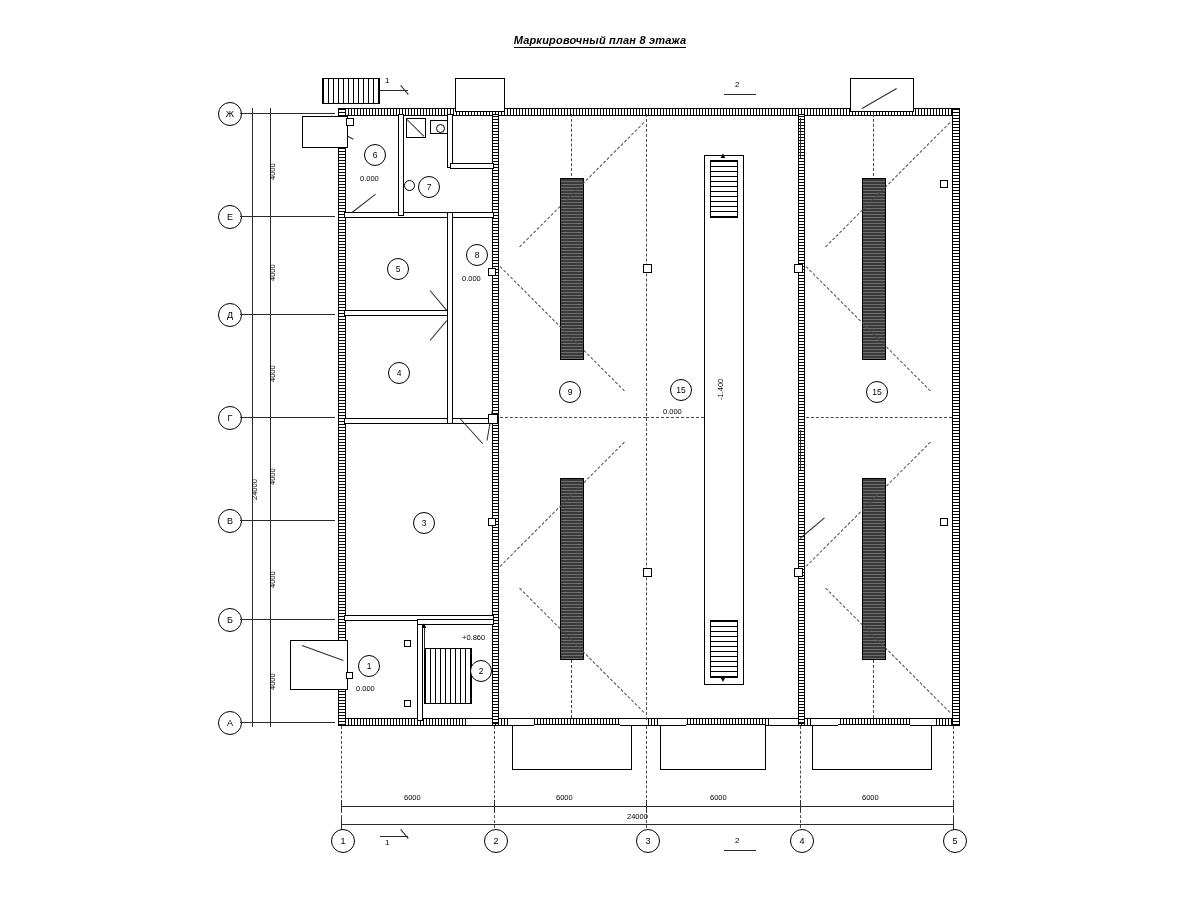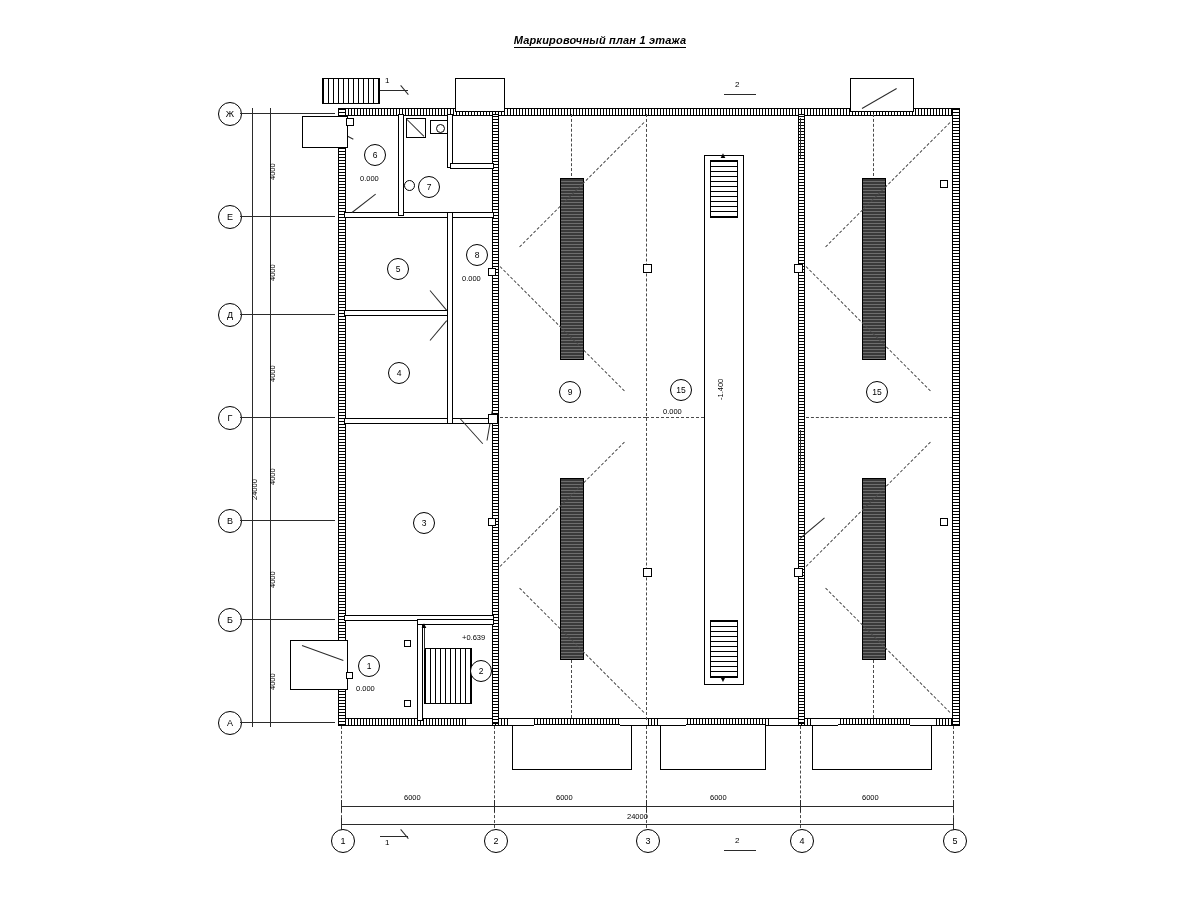--- a/index.html
+++ b/index.html
@@ -47,21 +47,21 @@
   .plain{position:absolute;border:1px solid #000;background:#fff;}
   .sq{position:absolute;border:1px solid #000;background:#fff;}
   .arrowv{position:absolute;font-size:8px;line-height:8px;}
 </style>
 </head>
 <body>
 
 <div id="sheet">
 
   <div class="title">
-    <span>Маркировочный план 1 этажа</span>
+    <span>Маркировочный план 8 этажа</span>
   </div>
 
   <div class="axis-bub" style="left:218px;top:102px">Ж</div>
   <div class="axis-bub" style="left:218px;top:205px">Е</div>
   <div class="axis-bub" style="left:218px;top:303px">Д</div>
   <div class="axis-bub" style="left:218px;top:406px">Г</div>
   <div class="axis-bub" style="left:218px;top:509px">В</div>
   <div class="axis-bub" style="left:218px;top:608px">Б</div>
   <div class="axis-bub" style="left:218px;top:711px">А</div>
 
@@ -164,21 +164,21 @@
   <div class="dash-h" style="left:644px;top:712px;width:176px;transform:rotate(-135deg);transform-origin:left center"></div>
 
   <div class="dash-h" style="left:806px;top:266px;width:176px;transform:rotate(45deg);transform-origin:left center"></div>
   <div class="dash-h" style="left:806px;top:566px;width:176px;transform:rotate(-45deg);transform-origin:left center"></div>
   <div class="dash-h" style="left:950px;top:122px;width:176px;transform:rotate(135deg);transform-origin:left center"></div>
   <div class="dash-h" style="left:950px;top:712px;width:176px;transform:rotate(-135deg);transform-origin:left center"></div>
 
   <div class="stairh" style="left:424px;top:648px;width:46px;height:54px"></div>
   <div class="ln thin" style="left:424px;top:628px;width:1px;height:22px"></div>
   <div class="arrowv" style="left:420px;top:622px">▲</div>
-  <div class="lvl" style="left:462px;top:633px">+0.639</div>
+  <div class="lvl" style="left:462px;top:633px">+0.860</div>
 
   <div class="sq" style="left:404px;top:180px;width:9px;height:9px;border-radius:50%"></div>
   <div class="sq" style="left:430px;top:120px;width:16px;height:12px"></div>
   <div class="sq" style="left:436px;top:124px;width:7px;height:7px;border-radius:50%"></div>
   <div class="sq" style="left:406px;top:118px;width:18px;height:18px"></div>
   <div class="ln thin" style="left:407px;top:119px;width:24px;height:1px;transform:rotate(45deg);transform-origin:left center"></div>
 
   <div class="sq" style="left:488px;top:268px;width:6px;height:6px"></div>
   <div class="sq" style="left:488px;top:414px;width:8px;height:8px"></div>
   <div class="sq" style="left:488px;top:518px;width:6px;height:6px"></div>

